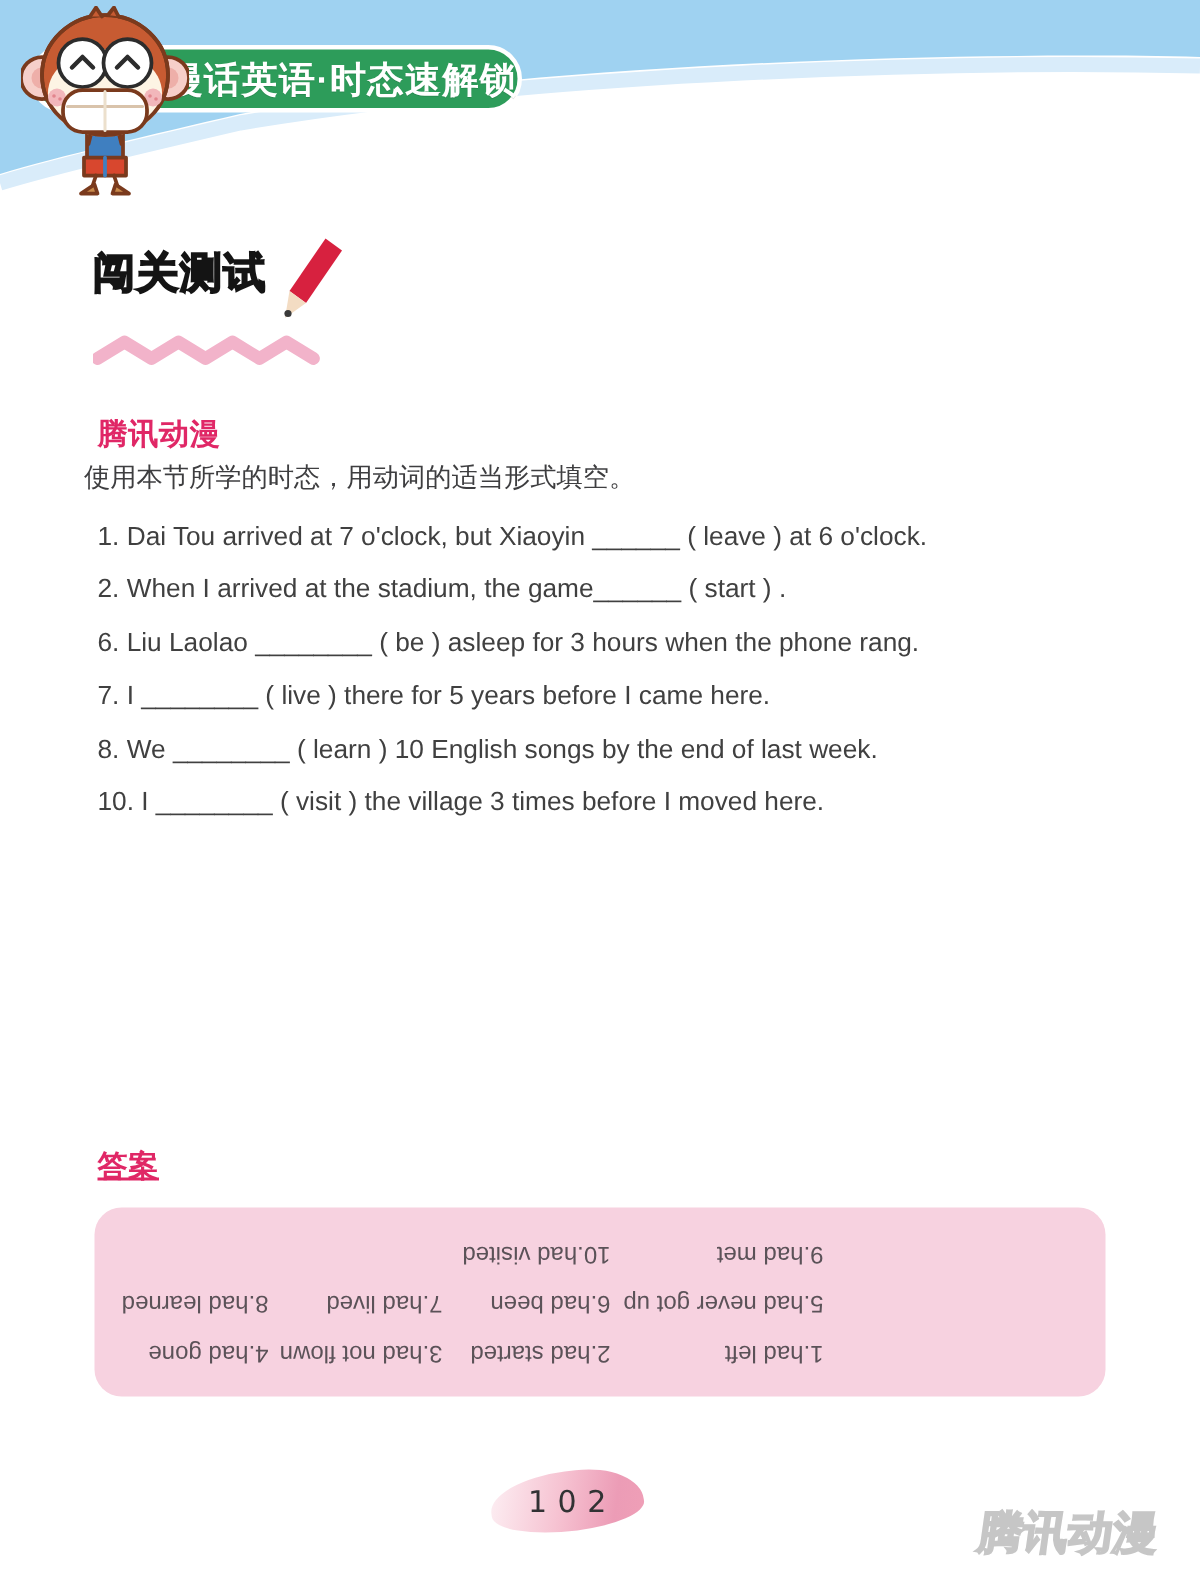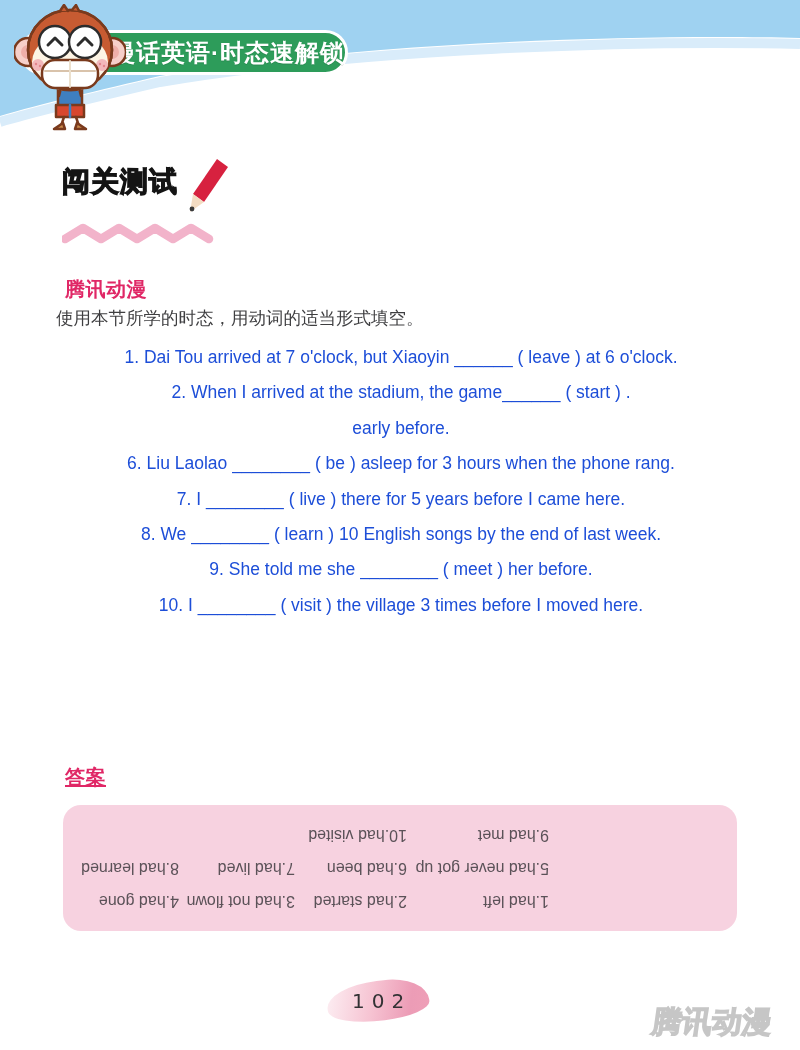--- a/index.html
+++ b/index.html
@@ -39,21 +39,21 @@
   .zigzag{position:absolute;left:62px;top:221px;}
   
   .quiz-heading{
     position:absolute;left:65px;margin:0;font-size:20px;font-weight:800;
     color:var(--heading-pink);letter-spacing:.5px;
   }
   .quiz-heading.h1{top:276px;}
   .quiz-heading.h2{top:764px;text-decoration:underline;}
   .instruction{position:absolute;left:56px;top:306px;margin:0;font-size:17.5px;color:#3e3e40;}
   .questions{position:absolute;left:65px;top:340px;width:672px;}
-  .q-line{height:35.4px;line-height:35.4px;font-size:17.5px;color:#1d4ed8;white-space:nowrap;text-align:center;}
+  .q-line{height:35.4px;line-height:35.4px;font-size:17.5px;color:#404040;white-space:nowrap;}
   
   .answer-box{
     position:absolute;left:63px;top:805px;width:674px;height:126px;
     background:var(--box-pink);border-radius:18px;
   }
   .answers-grid{
     width:100%;height:100%;transform:rotate(180deg);box-sizing:border-box;
     display:grid;grid-template-columns:142px 112px 116px auto;
     align-content:center;row-gap:15px;padding:0 10px 0 188px;
     font-size:16px;color:#5b5258;
@@ -141,25 +141,23 @@
   </div>
   <svg class="zigzag" width="156" height="26" viewBox="0 0 156 26">
     <polyline points="3,18 21,7 39,18 57,7 75,18 93,7 111,18 129,7 147,18" fill="none" stroke="#f2b3ca" stroke-width="8.5" stroke-linecap="round" stroke-linejoin="round"></polyline>
   </svg>
 
   <h2 class="quiz-heading h1">腾讯动漫</h2>
   <p class="instruction">使用本节所学的时态，用动词的适当形式填空。</p>
   <div class="questions" id="questions">
       <div class="q-line">1. Dai Tou arrived at 7 o'clock, but Xiaoyin ______ ( leave ) at 6 o'clock.</div>
       <div class="q-line">2. When I arrived at the stadium, the game______ ( start ) .</div>
-      <div class="q-line">early before.</div>
       <div class="q-line">6. Liu Laolao ________ ( be ) asleep for 3 hours when the phone rang.</div>
       <div class="q-line">7. I ________ ( live ) there for 5 years before I came here.</div>
       <div class="q-line">8. We ________ ( learn ) 10 English songs by the end of last week.</div>
-      <div class="q-line">9. She told me she ________ ( meet ) her before.</div>
       <div class="q-line">10. I ________ ( visit ) the village 3 times before I moved here.</div>
     </div>
 
   <h2 class="quiz-heading h2">答案</h2>
   <div class="answer-box">
     <div class="answers-grid" id="answers-grid">
         <span class="ans-cell">1.had left</span>
         <span class="ans-cell">2.had started</span>
         <span class="ans-cell">3.had not flown</span>
         <span class="ans-cell">4.had gone</span>

